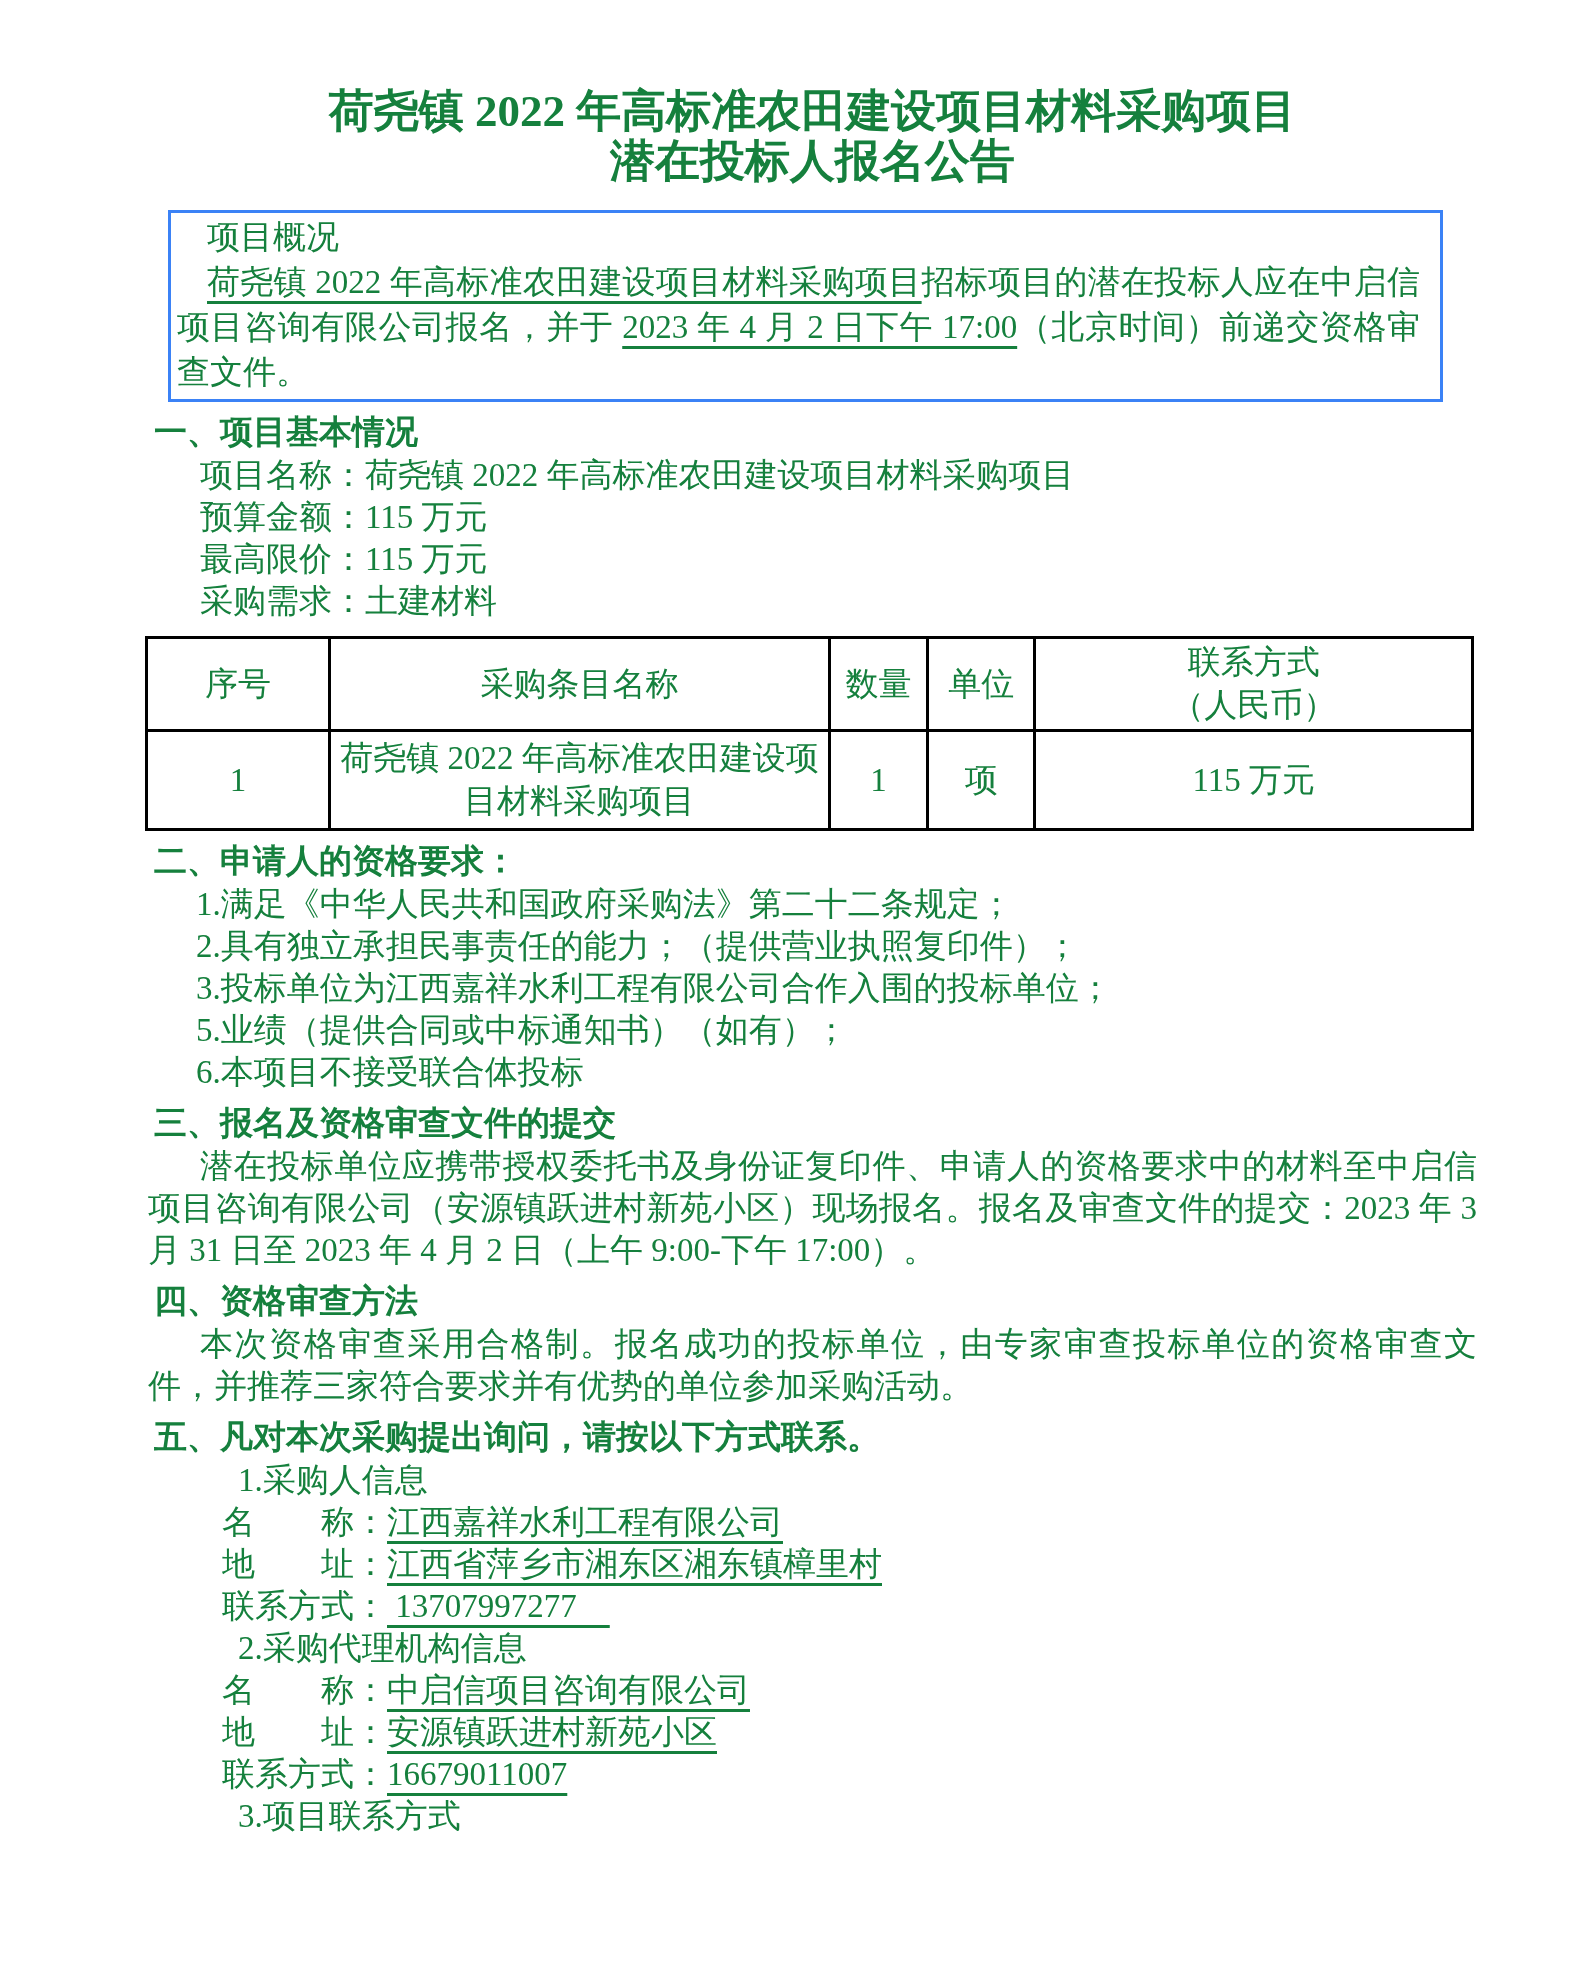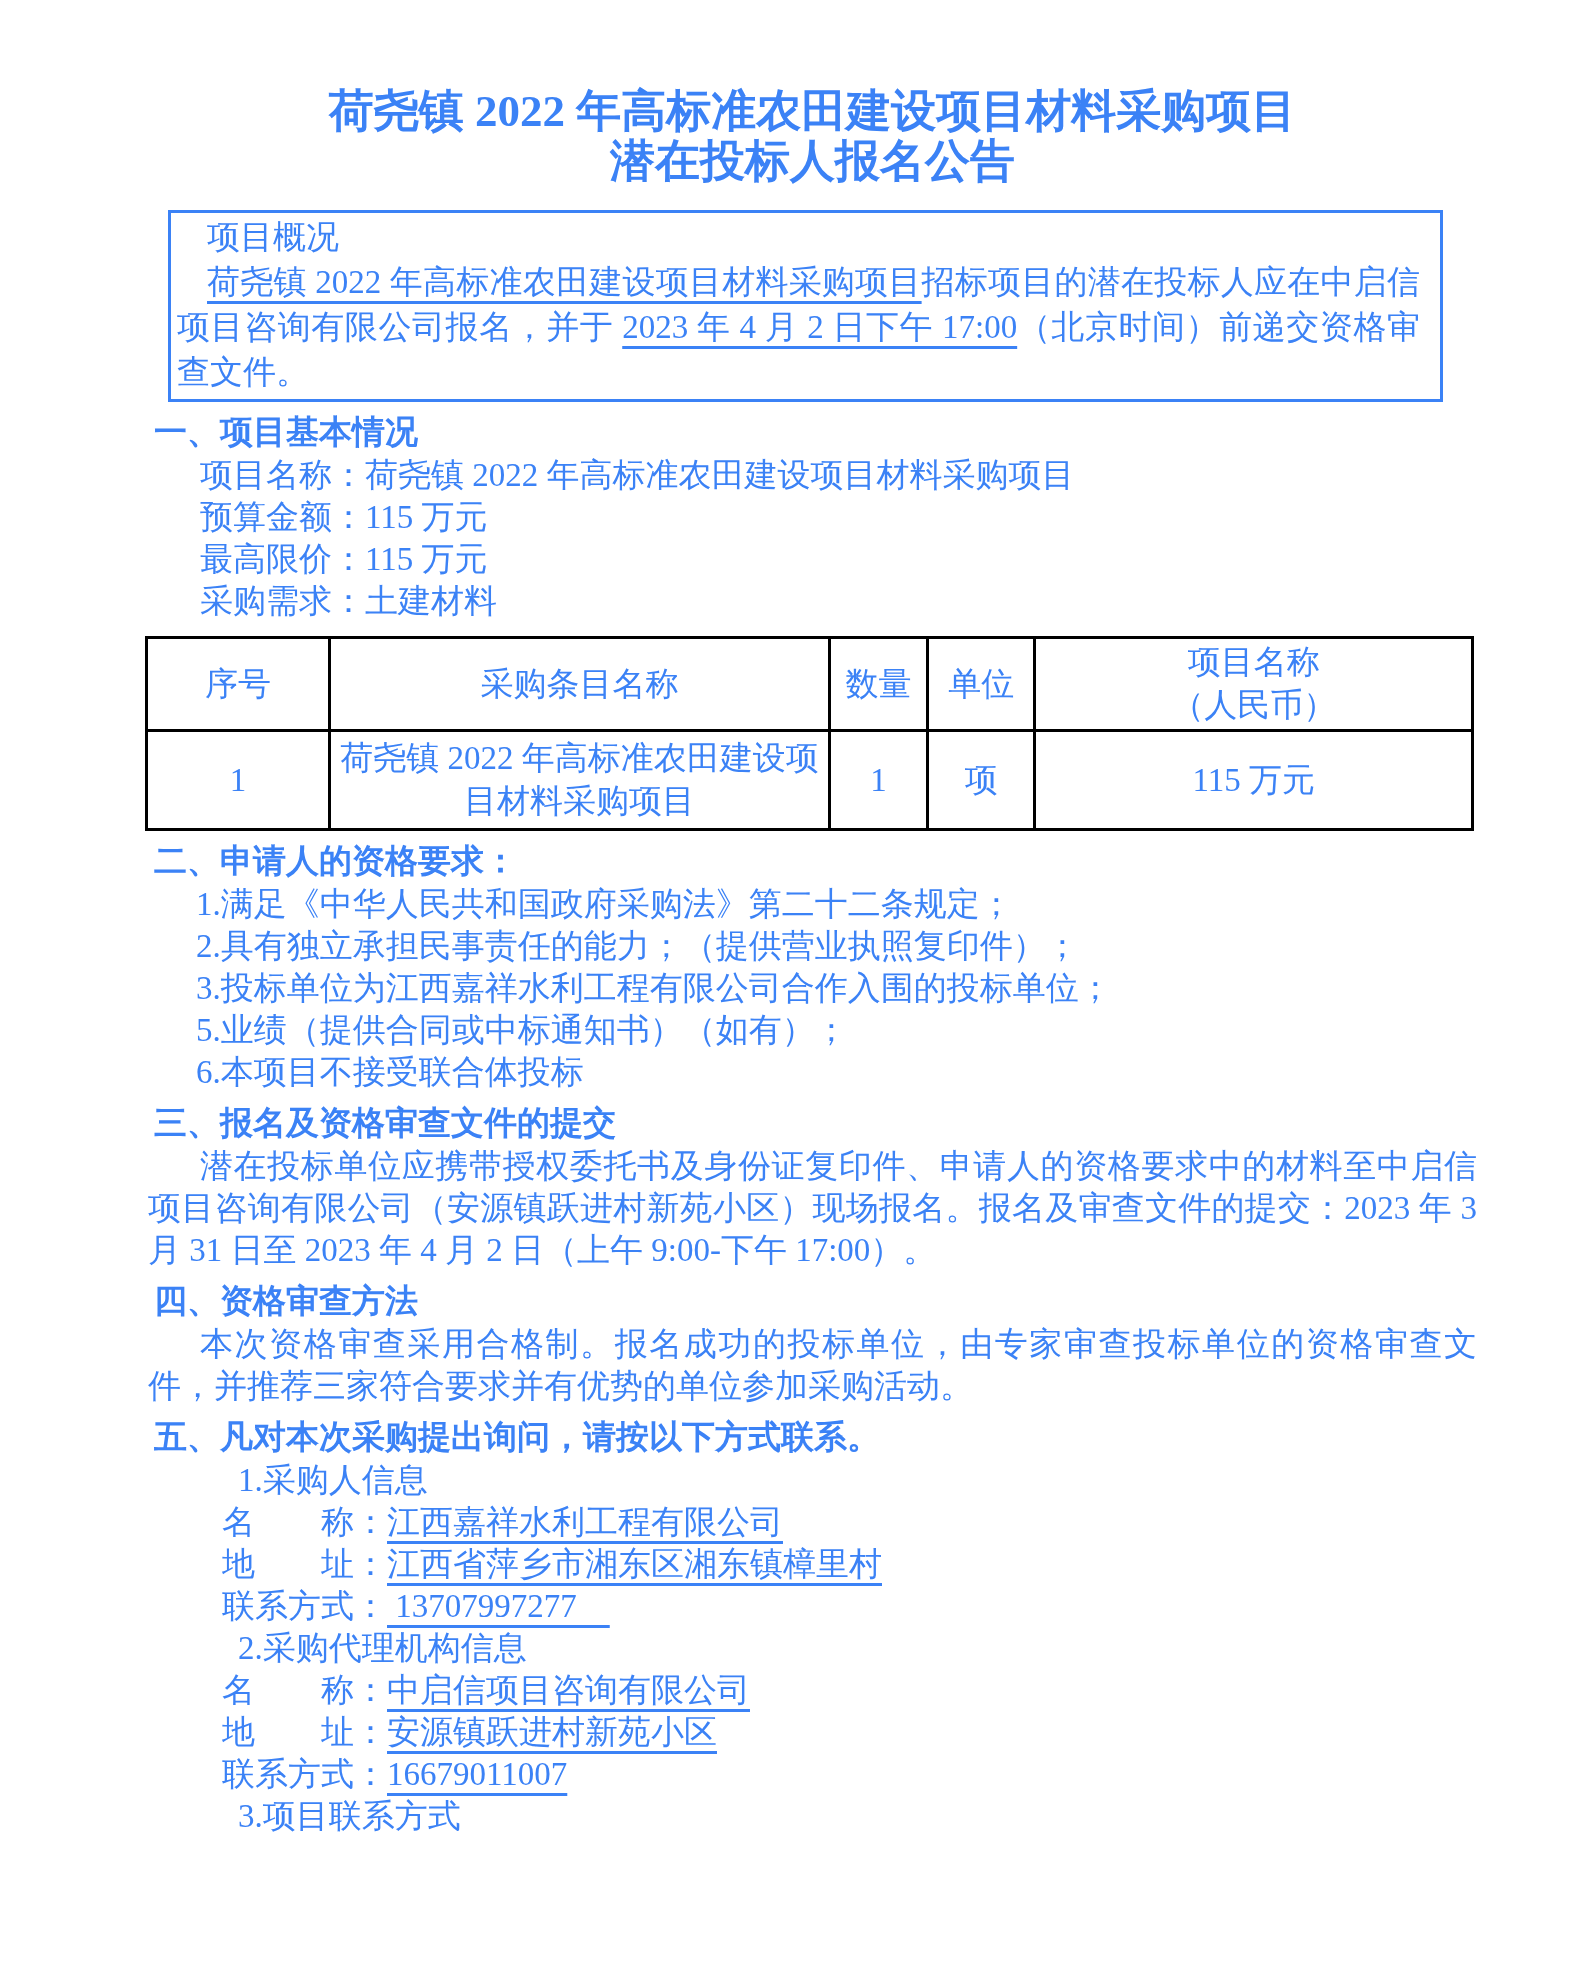--- a/index.html
+++ b/index.html
@@ -1,21 +1,21 @@
 <!DOCTYPE html>
 <html><head>
 <meta charset="utf-8">
 <style>
   html,body { margin:0; padding:0; background:#888; }
   .page {
     position:relative;
     width:1587px; height:1988px;
     margin:0 auto;
     background:#ffffff;
-    color:#3b82f6;
+    color:#15803d;
     font-family:"Liberation Serif","DejaVu Serif",serif;
     overflow:hidden;
   }
   .content { padding:86px 110px 0 148px; font-size:33px; }
 
   
   .title-line { text-align:center; font-weight:bold; font-size:45px; line-height:50px; }
 
   
   .obox {
@@ -84,21 +84,21 @@
           <col class="col-qty">
           <col class="col-unit">
           <col class="col-budget">
       </colgroup>
       <tbody>
           <tr>
         <th>序号</th>
         <th>采购条目名称</th>
         <th>数量</th>
         <th>单位</th>
-        <th class="two-line">项目名称
+        <th class="two-line">联系方式
 （人民币）</th>
       </tr>
       <tr>
         <td>1</td>
         <td>荷尧镇 2022 年高标准农田建设项目材料采购项目</td>
         <td>1</td>
         <td>项</td>
         <td>115 万元</td>
       </tr>
     </tbody>

